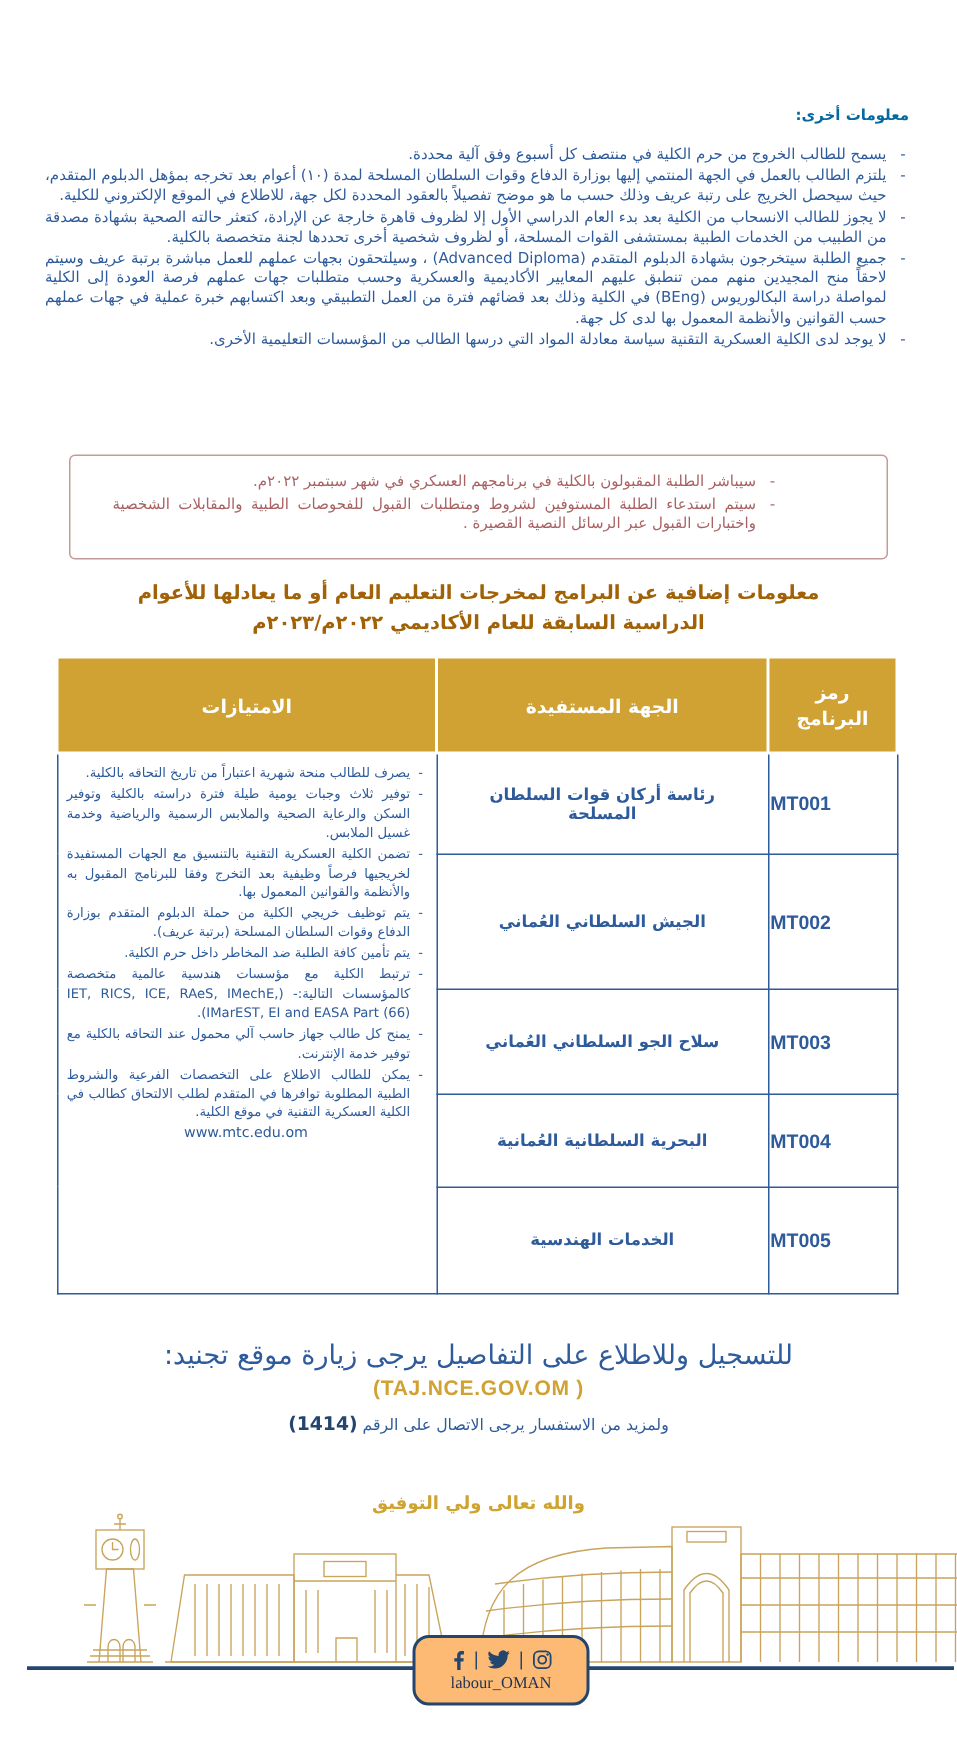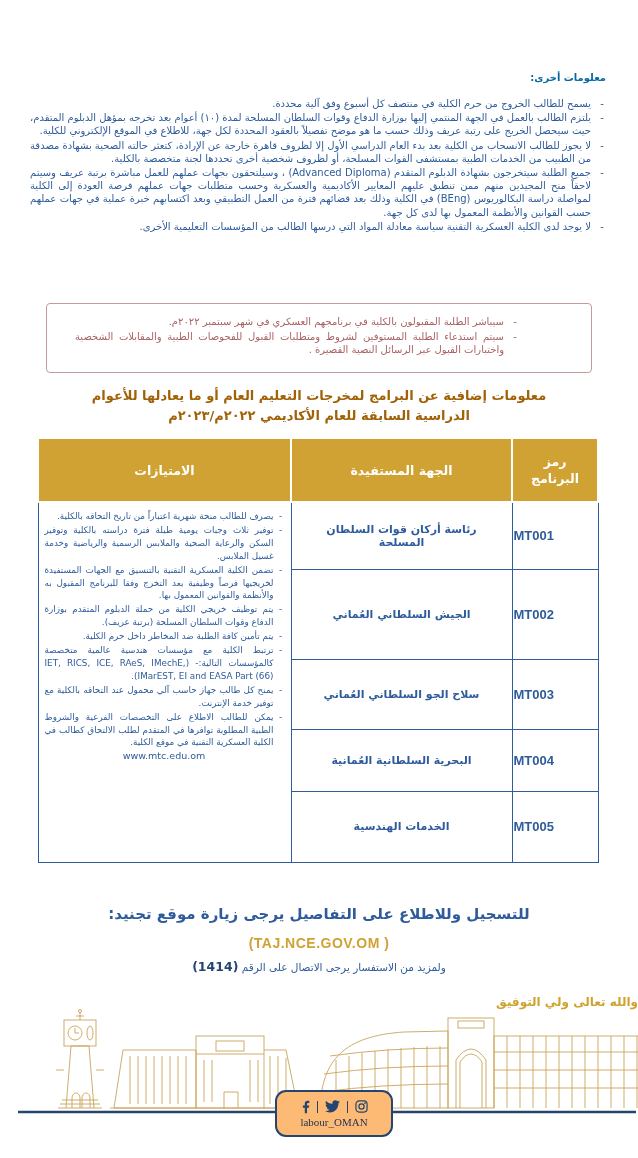--- a/index.html
+++ b/index.html
@@ -26,28 +26,28 @@
   .cell-code{font-family:"Liberation Sans",sans-serif;font-weight:bold;font-size:13px;color:#2e5b9b;
              text-align:left;direction:ltr;}
   .cell-agency{font-weight:bold;font-size:11px;color:#2e5b9b;text-align:center;padding:0 12px;}
   .cell-priv{vertical-align:top;padding:7px 7px 4px 6px;overflow:hidden;}
   .cell-priv .bullet{font-size:8.8px;line-height:12.9px;gap:4px;margin-bottom:1px;}
   .cell-priv .dash{width:6px;}
   .mtc-site{display:block;text-align:center;direction:ltr;font-size:9.5px;color:#2e5b9b;margin-top:1px;}
   .r1{height:67px;}.r2{height:90px;}.r3{height:70px;}.r4{height:62px;}.r5{height:71px;}
   
   .reg{position:absolute;top:893px;left:0;right:0;text-align:center;color:#2e5b9b;}
-  .reg1{margin:12px;font-size:15px;font-weight:bold;}
+  .reg1{margin:0;font-size:18px;font-weight:normal;}
   .website{margin:3px 0 8px;font-size:14px;font-weight:bold;color:#d0a233;
            font-family:"Liberation Sans",sans-serif;letter-spacing:.5px;}
   .website span{direction:ltr;unicode-bidi:isolate;}
   .reg2{margin:0;font-size:10.5px;}
   .phone{font-size:12.5px;font-weight:bold;color:#24456e;direction:ltr;unicode-bidi:isolate;}
   
-  .closing{position:absolute;top:995px;left:0;right:0;margin:0;text-align:right;
+  .closing{position:absolute;top:995px;left:0;right:0;margin:0;text-align:center;
            color:#cfa32f;font-size:12px;font-weight:bold;}
   
   .footer{position:absolute;top:1008px;left:0;width:638px;height:150px;}
   .footer svg.buildings{position:absolute;inset:0;}
   .badge{position:absolute;left:275px;top:82px;width:118px;height:47px;background:#fdba74;
          border:2px solid #24456e;border-radius:11px;box-sizing:border-box;direction:ltr;
          display:flex;flex-direction:column;align-items:center;justify-content:center;gap:1px;}
   .icons{display:flex;align-items:center;gap:7px;height:17px;}
   .divider{width:1px;height:12px;background:#24456e;}
   .handle{font-family:"Liberation Serif",serif;font-size:11px;color:#1c3257;line-height:13px;}

